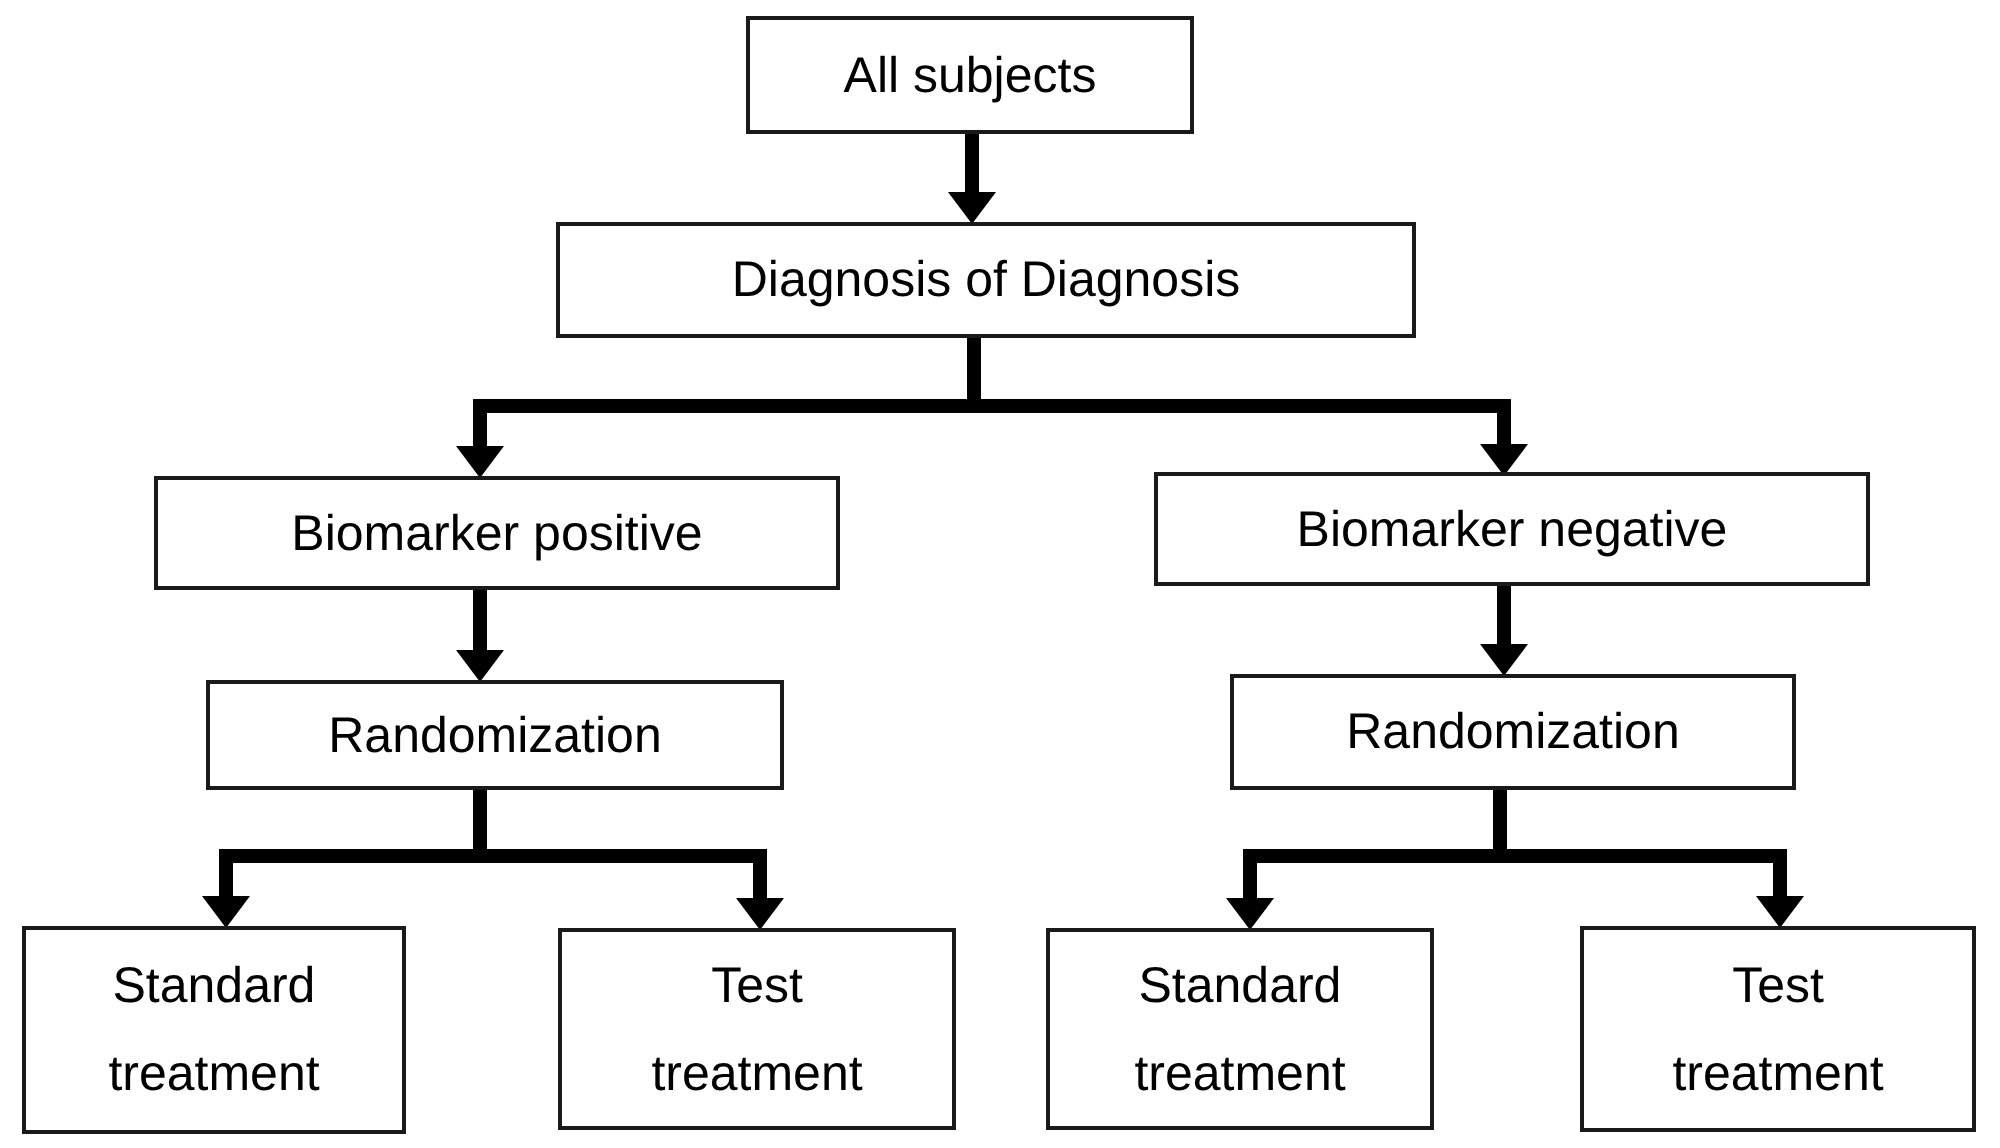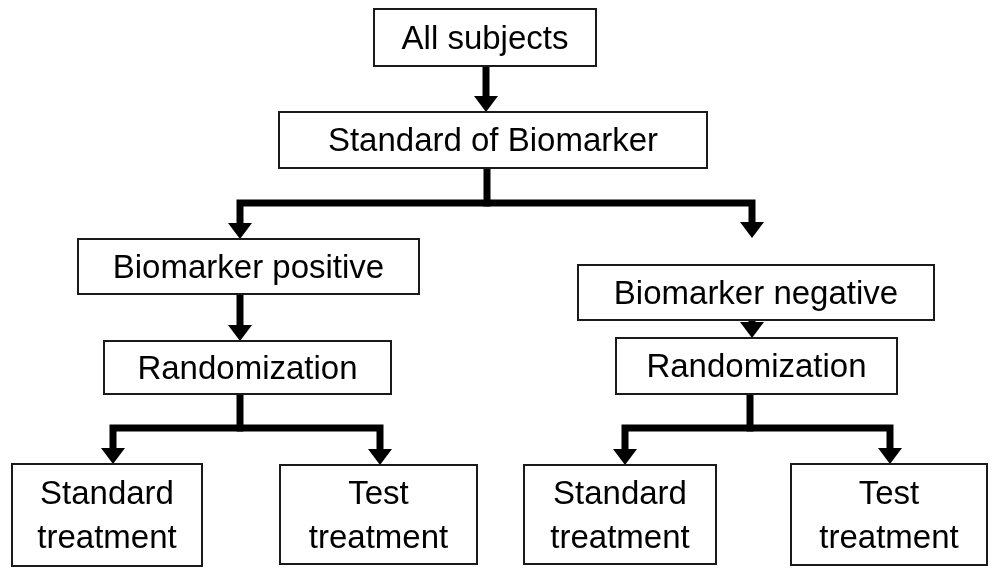--- a/index.html
+++ b/index.html
@@ -37,30 +37,30 @@
   .node {
     position: absolute;
     box-sizing: border-box;
     background: var(--box-fill, #ffffff);
     border: 2px solid var(--border-color, #1a1a1a);
     color: var(--text-color, #000000);
     display: flex;
     align-items: center;
     justify-content: center;
     text-align: center;
-    font-size: 33px;
+    font-size: 25px;
     line-height: 44px;
     white-space: pre-line;
     z-index: 1;
   }
   
   .n-all-subjects        { left: 373px; top: 8px;   width: 224px; height: 59px;  }
   .n-diagnosis           { left: 278px; top: 111px; width: 430px; height: 58px;  }
   .n-biomarker-positive  { left: 77px;  top: 238px; width: 343px; height: 57px; justify-content: center;  }
-  .n-biomarker-negative  { left: 577px; top: 236px; width: 358px; height: 57px; margin-top: 28px;  }
+  .n-biomarker-negative  { left: 577px; top: 236px; width: 358px; height: 57px;  }
   .n-randomization-left  { left: 103px; top: 340px; width: 289px; height: 55px;  }
   .n-randomization-right { left: 615px; top: 337px; width: 283px; height: 58px;  }
   .n-standard-left       { left: 11px;  top: 463px; width: 192px; height: 104px; }
   .n-test-left           { left: 279px; top: 464px; width: 199px; height: 101px; }
   .n-standard-right      { left: 523px; top: 464px; width: 194px; height: 101px; }
   .n-test-right          { left: 790px; top: 463px; width: 198px; height: 103px; }
 </style>
 </head>
 <body>
 
@@ -103,21 +103,21 @@
       <polygon class="head" points="613,449 637,449 625,465"></polygon>
       <polygon class="head" points="878,448 902,448 890,464"></polygon>
     </g>
   </svg>
 
   <div class="node n-all-subjects">
     <span>All subjects</span>
   </div>
 
   <div class="node n-diagnosis">
-    <span>Standard of Biomarker</span>
+    <span>Diagnosis of Diagnosis</span>
   </div>
 
   <div class="node n-biomarker-positive">
     <span>Biomarker positive</span>
   </div>
 
   <div class="node n-biomarker-negative">
     <span>Biomarker negative</span>
   </div>
 

